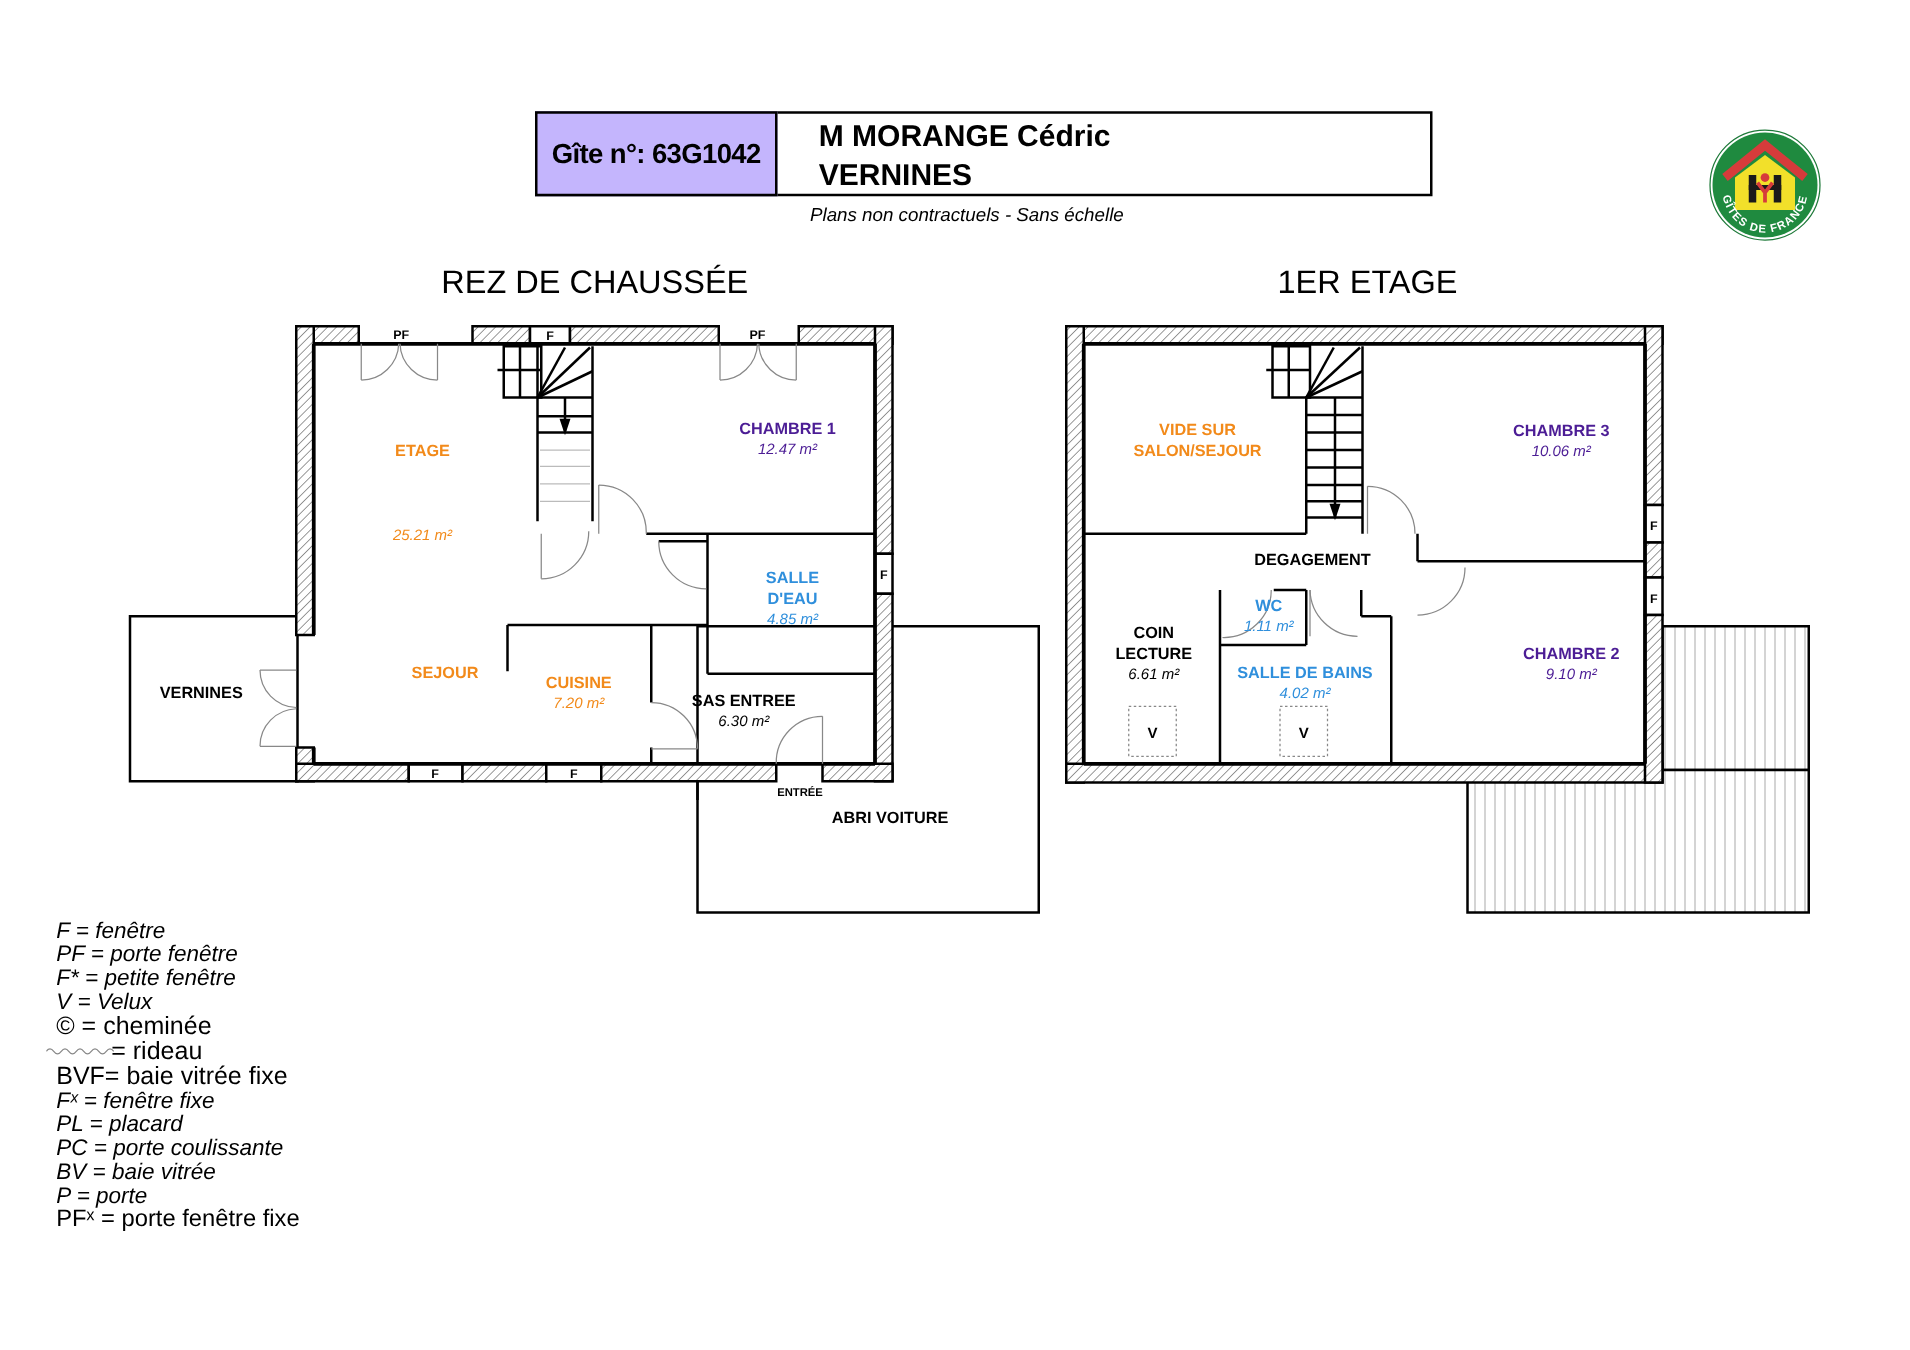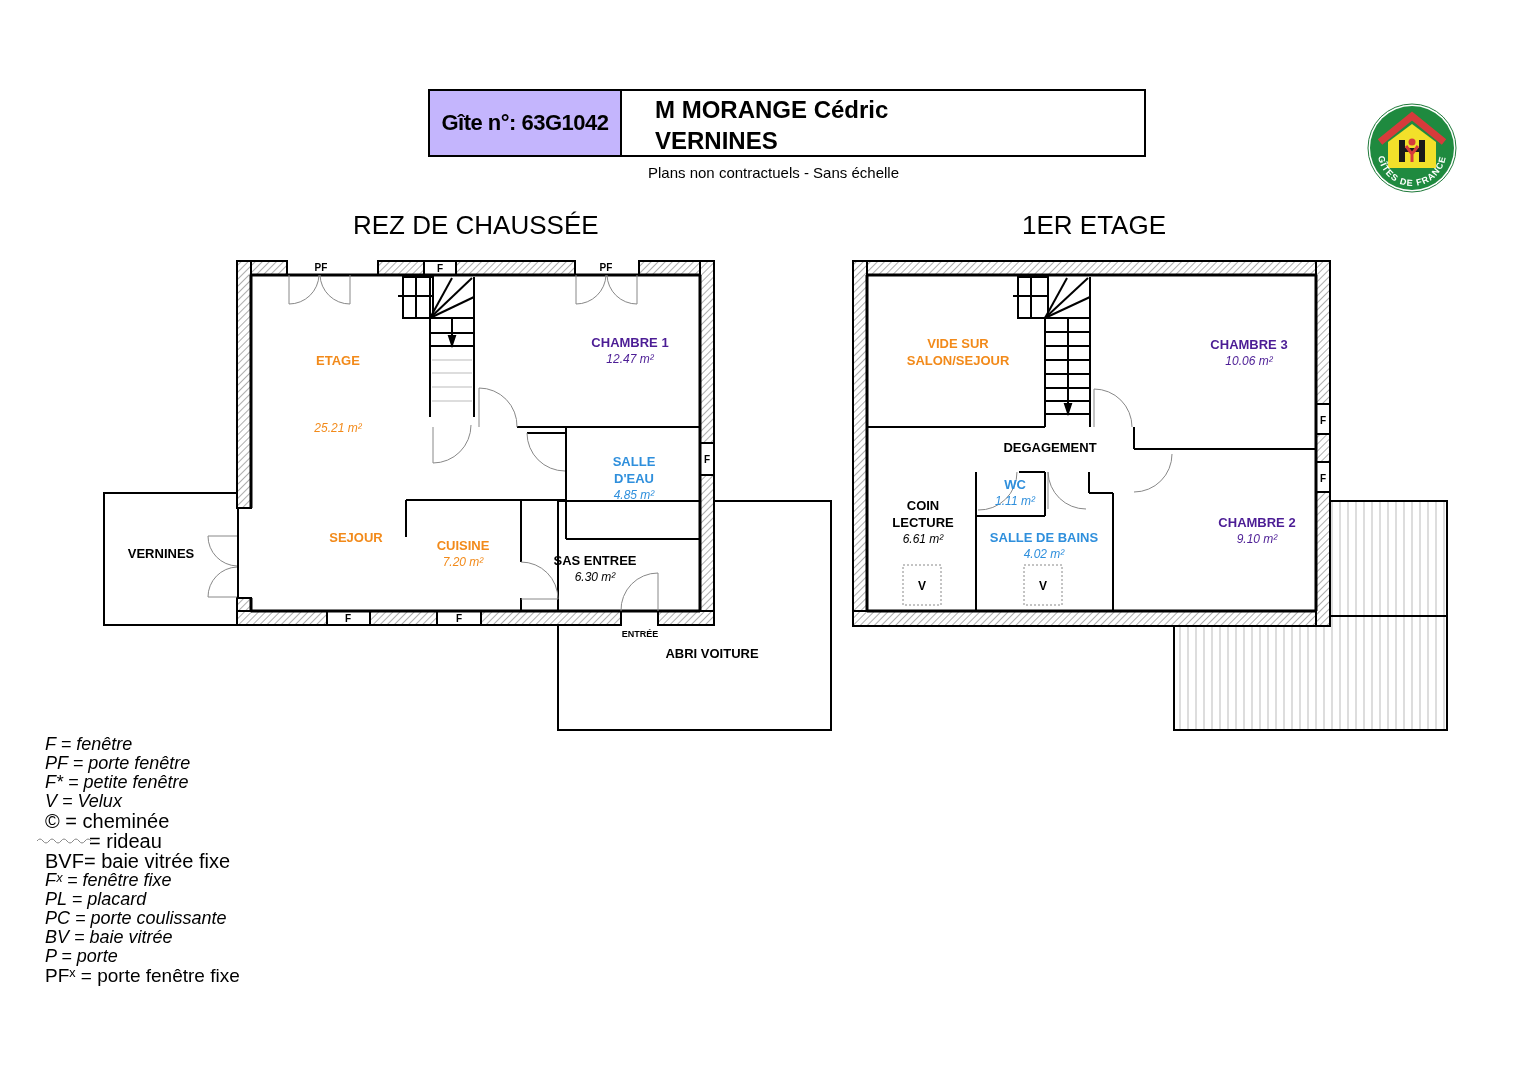--- a/index.html
+++ b/index.html
@@ -1,21 +1,21 @@
 <!DOCTYPE html>
 <html><head>
 <meta charset="utf-8">
 <style>
   html,body{margin:0;padding:0;background:#fff;}
   body{width:1528px;height:1080px;position:relative;overflow:hidden;font-family:"DejaVu Sans",sans-serif;}
   .abs{position:absolute;}
   .title-box{left:428px;top:89px;width:718px;height:68px;border:2px solid #000;box-sizing:border-box;}
   .gite-no{left:428px;top:89px;width:194px;height:68px;background:#c4b5fd;border:2px solid #000;box-sizing:border-box;display:flex;align-items:center;justify-content:center;font-family:"Liberation Sans",sans-serif;font-weight:bold;font-size:22px;color:#000;letter-spacing:-0.5px;}
   .owner{left:634px;top:94px;font-family:"Liberation Sans",sans-serif;font-weight:bold;font-size:24px;color:#000;line-height:31px;margin-left:21px;}
-  .subtitle{left:648px;top:164px;font-family:"Liberation Sans",sans-serif;font-size:15px;color:#000;}
+  .subtitle{left:648px;top:164px;font-family:"Liberation Sans",sans-serif;font-style:italic;font-size:15px;color:#000;}
   .floor-title{font-family:"Liberation Sans",sans-serif;font-weight:normal;font-size:26px;color:#000;}
   .lbl{position:absolute;font-family:"Liberation Sans",sans-serif;font-weight:bold;font-size:13px;text-align:center;line-height:17px;white-space:nowrap;transform:translateX(-50%);}
   .area{font-weight:normal;font-style:italic;font-size:12px;}
   .orange{color:#f28a1a;}
   .purple{color:#4c1d95;margin-left:44px;}
   .blue{color:#2f8fdc;}
   .black{color:#000;}
   .legend{left:45px;top:735px;font-family:"Liberation Sans",sans-serif;font-size:18px;color:#000;line-height:19px;}
   .legend div{white-space:nowrap;}
   .legend .it{font-style:italic;}

